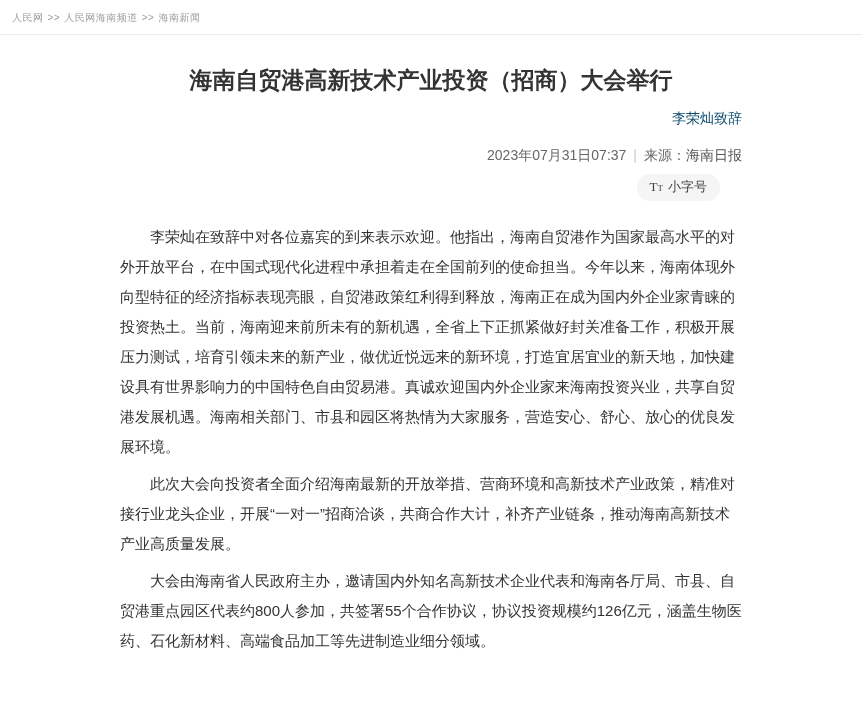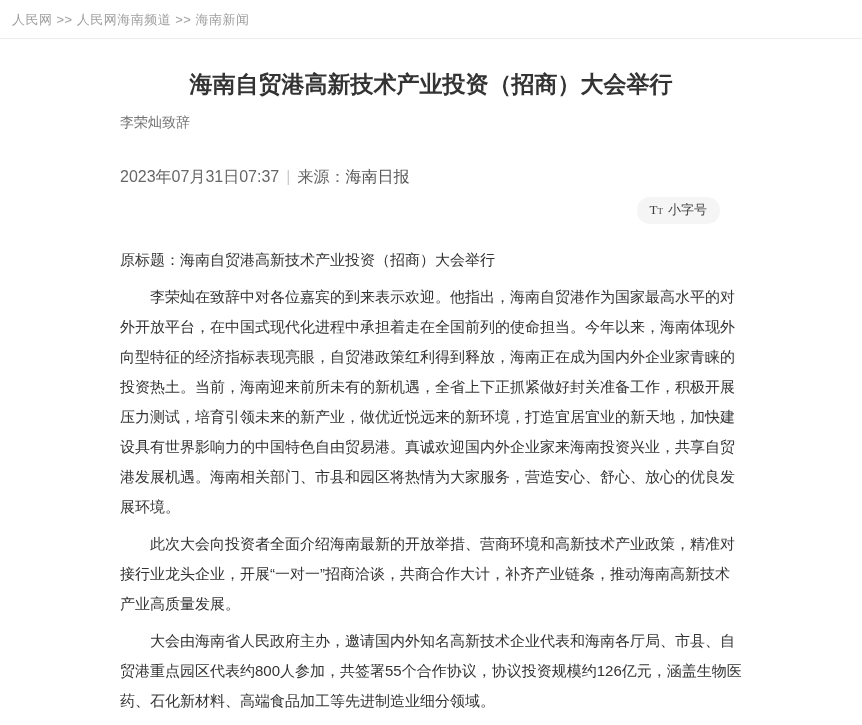--- a/index.html
+++ b/index.html
@@ -6,21 +6,21 @@
   html, body {
     width: 862px; height: 725px;
     background: #ffffff;
     font-family: "Liberation Sans", "DejaVu Sans", sans-serif;
     overflow: hidden;
   }
   
   .breadcrumb-bar {
     padding: 11px 0 9px 12px;
     border-bottom: 1px solid #ececec;
-    font-size: 13px;
+    font-size: 10px;
     color: #9e9e9e;
     letter-spacing: 0.5px;
   }
   .breadcrumb-bar a {
     color: #9e9e9e;
     text-decoration: none;
     cursor: pointer;
   }
   .crumb-sep { margin: 0 4px; color: #9e9e9e; }
 
@@ -32,28 +32,28 @@
   .article-title {
     margin-top: 31px;
     text-align: center;
     font-size: 23px;
     font-weight: bold;
     color: #333333;
     line-height: 1.3;
   }
   .article-subtitle {
     margin-top: 14px;
-    text-align: left;
+    text-align: right;
     font-size: 14px;
-    color: #737373;
+    color: #0c4a6e;
   }
   .article-meta {
-    margin-top: 35px;
-    text-align: left;
-    font-size: 16px;
+    margin-top: 19px;
+    text-align: right;
+    font-size: 14px;
     color: #666666;
   }
   .meta-sep { margin: 0 7px; color: #cccccc; }
   .meta-source-link { color: #555555; text-decoration: none; cursor: pointer; }
 
   
   .toolbar-row {
     margin-top: 9px;
     text-align: right;
     padding-right: 22px;
@@ -106,20 +106,19 @@
     <button class="font-size-pill">
       <span class="ticon">
           <span class="t-big">T</span>
           <span class="t-small">T</span>
         </span>
       <span>小字号</span>
     </button>
   </div>
 
   <div class="article-body">
-    <p class="original-title"><span>原标题：</span><span>海南自贸港高新技术产业投资（招商）大会举行</span></p>
     <p class="body-para">李荣灿在致辞中对各位嘉宾的到来表示欢迎。他指出，海南自贸港作为国家最高水平的对外开放平台，在中国式现代化进程中承担着走在全国前列的使命担当。今年以来，海南体现外向型特征的经济指标表现亮眼，自贸港政策红利得到释放，海南正在成为国内外企业家青睐的投资热土。当前，海南迎来前所未有的新机遇，全省上下正抓紧做好封关准备工作，积极开展压力测试，培育引领未来的新产业，做优近悦远来的新环境，打造宜居宜业的新天地，加快建设具有世界影响力的中国特色自由贸易港。真诚欢迎国内外企业家来海南投资兴业，共享自贸港发展机遇。海南相关部门、市县和园区将热情为大家服务，营造安心、舒心、放心的优良发展环境。</p>
     <p class="body-para">此次大会向投资者全面介绍海南最新的开放举措、营商环境和高新技术产业政策，精准对接行业龙头企业，开展“一对一”招商洽谈，共商合作大计，补齐产业链条，推动海南高新技术产业高质量发展。</p>
     <p class="body-para">大会由海南省人民政府主办，邀请国内外知名高新技术企业代表和海南各厅局、市县、自贸港重点园区代表约800人参加，共签署55个合作协议，协议投资规模约126亿元，涵盖生物医药、石化新材料、高端食品加工等先进制造业细分领域。</p>
 
   </div>
 
 </div>
 
 </body></html>

